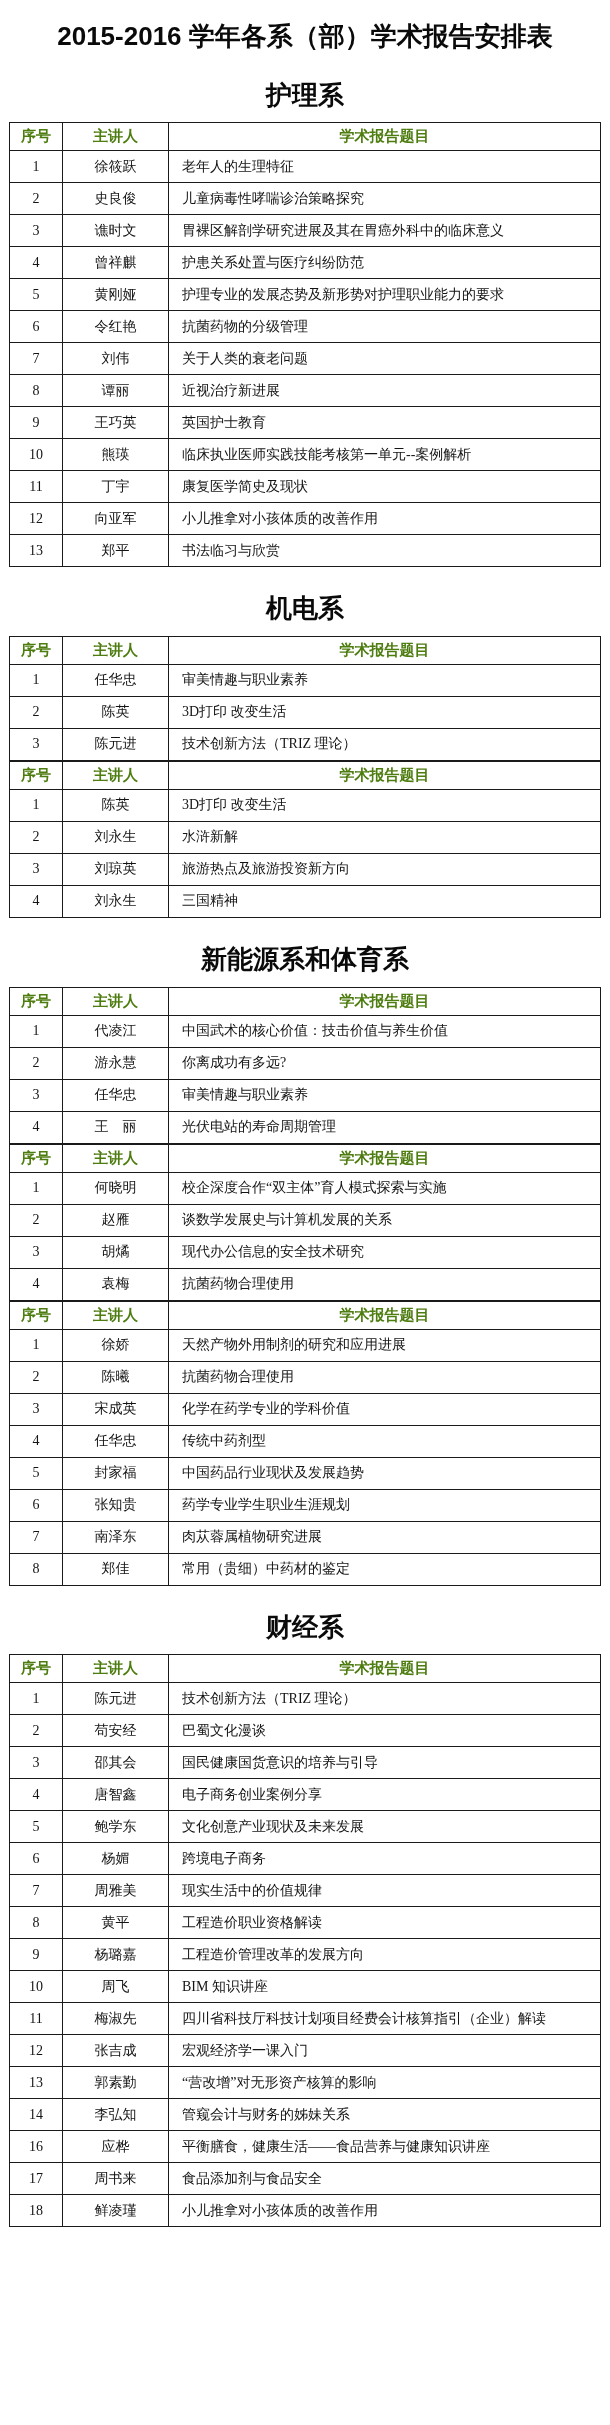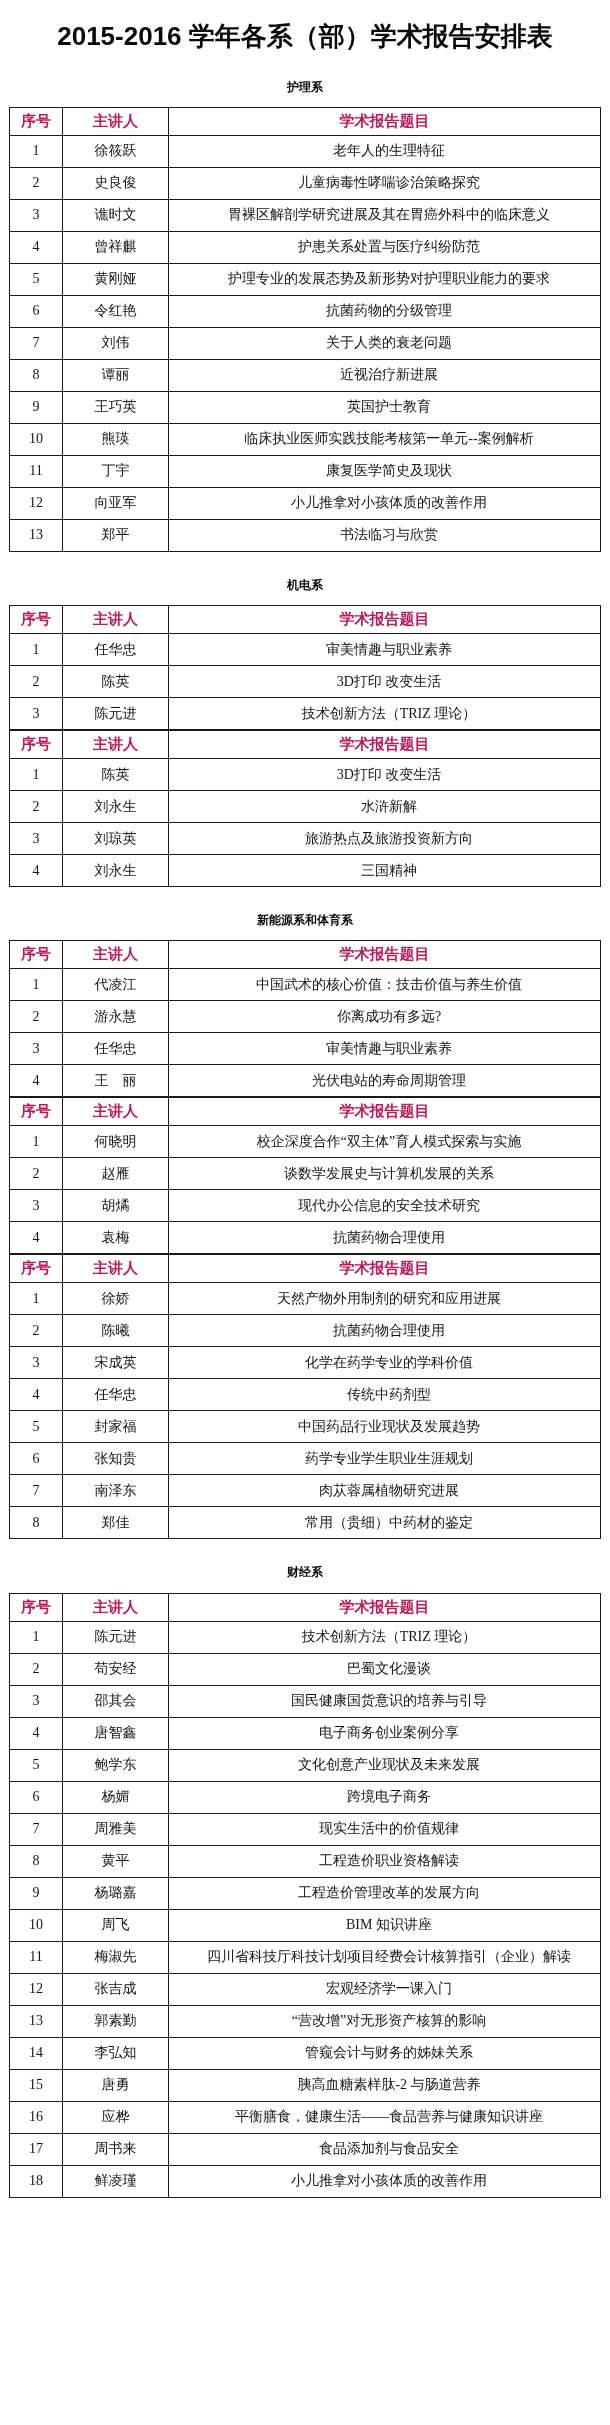--- a/index.html
+++ b/index.html
@@ -27,21 +27,21 @@
     text-align: center;
     margin: 12px 0 0 0;
     color: #0a0a0a;
     letter-spacing: 0px;
     white-space: nowrap;
   }
   .dept-section { }
   .dept-title {
     font-family: "Liberation Sans", "DejaVu Sans", sans-serif;
     font-weight: bold;
-    font-size: 12px;
+    font-size: 26px;
     line-height: 1.1;
     text-align: center;
     margin: 27px 0 13px 0;
     color: #0a0a0a;
   }
   table.report-table {
     width: 100%;
     border-collapse: collapse;
     table-layout: fixed;
     font-size: 14px;
@@ -52,29 +52,29 @@
     padding: 0 4px;
     overflow: hidden;
     white-space: nowrap;
   }
   table.report-table th {
     font-family: "Liberation Sans", "DejaVu Sans", sans-serif;
     font-weight: bold;
     font-size: 15px;
     height: 27px;
     text-align: center;
-    color: #be185d;
+    color: #4d7c0f;
   }
   table.report-table td {
     height: 31px;
     color: #141414;
   }
   .col-no { width: 44px; text-align: center; }
   .col-speaker { width: 97px; text-align: center; }
-  .col-topic { text-align: center; padding-left: 13px !important; }
+  .col-topic { text-align: left; padding-left: 13px !important; }
 </style>
 </head>
 <body>
 
 <div class="page">
   <h1 class="doc-title">2015-2016 学年各系（部）学术报告安排表</h1>
   <div id="sections">
   <section class="dept-section">
     <h2 class="dept-title">护理系</h2>
     <table class="report-table">
@@ -417,25 +417,20 @@
               <td class="col-no">13</td>
               <td class="col-speaker">郭素勤</td>
               <td class="col-topic">“营改增”对无形资产核算的影响</td>
             </tr>
             <tr>
               <td class="col-no">14</td>
               <td class="col-speaker">李弘知</td>
               <td class="col-topic">管窥会计与财务的姊妹关系</td>
             </tr>
             <tr>
-              <td class="col-no">15</td>
-              <td class="col-speaker">唐勇</td>
-              <td class="col-topic">胰高血糖素样肽-2 与肠道营养</td>
-            </tr>
-            <tr>
               <td class="col-no">16</td>
               <td class="col-speaker">应桦</td>
               <td class="col-topic">平衡膳食，健康生活——食品营养与健康知识讲座</td>
             </tr>
             <tr>
               <td class="col-no">17</td>
               <td class="col-speaker">周书来</td>
               <td class="col-topic">食品添加剂与食品安全</td>
             </tr>
             <tr>

